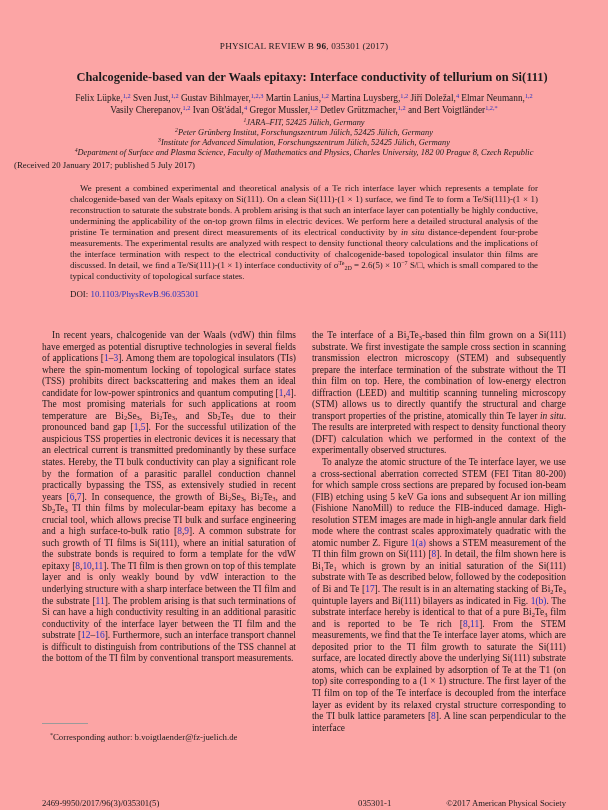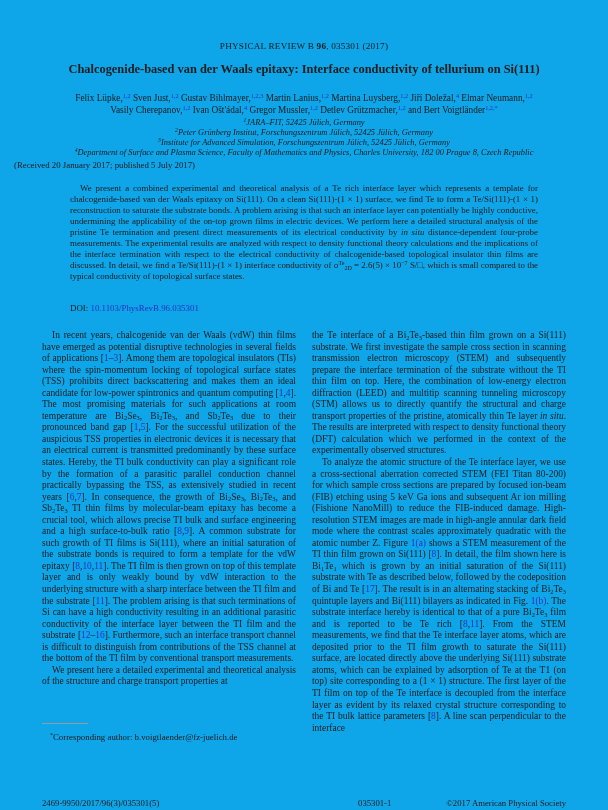--- a/index.html
+++ b/index.html
@@ -1,32 +1,32 @@
 <!DOCTYPE html>
 <html style="--link-blue: #2433c0; --text: #1c1c1c;"><head>
 <meta charset="utf-8">
 <style>
   html,body{margin:0;padding:0;background:#ffffff;}
   .page{
-    position:relative;width:608px;height:810px;background:#0ea5e9;overflow:hidden;
+    position:relative;width:608px;height:810px;background:#fca5a5;overflow:hidden;
     font-family:"Liberation Serif","DejaVu Serif",serif;color:var(--text,#1c1c1c);
   }
   sup,sub{font-size:68%;line-height:0;}
   sup{vertical-align:baseline;position:relative;top:-0.45em;}
   sub{vertical-align:baseline;position:relative;top:0.25em;}
   .lnk{color:var(--link-blue,#2433c0);}
   .journal-line{position:absolute;top:41px;left:0;width:608px;text-align:center;font-size:9.2px;letter-spacing:0.2px;}
-  .title{position:absolute;top:62px;left:30px;width:548px;margin:0;text-align:center;font-size:12.4px;font-weight:bold;line-height:15px;}
+  .title{position:absolute;top:62px;left:30px;width:548px;margin:8px;text-align:center;font-size:12.4px;font-weight:bold;line-height:15px;}
   .authors{position:absolute;top:93px;left:14px;width:580px;text-align:center;font-size:9.3px;line-height:11.5px;}
   .affils{position:absolute;top:118px;left:14px;width:580px;text-align:center;font-style:italic;font-size:8.4px;line-height:10px;}
   .affils sup{font-style:italic;}
   .received{position:absolute;top:160px;left:14px;width:580px;font-size:8.8px;}
   .abstract{position:absolute;top:183px;left:70px;width:468px;margin:0;font-size:8.9px;line-height:11px;text-align:justify;text-indent:10px;
             font-family:"Liberation Serif","DejaVu Serif","DejaVu Sans",serif;}
-  .doi{position:absolute;top:303px;left:70px;font-size:8.9px;}
+  .doi{position:absolute;top:289px;left:70px;font-size:8.9px;}
   .columns{position:absolute;top:330px;left:42px;width:524px;display:flex;gap:16px;}
   .col{width:254px;font-size:9.45px;line-height:11.55px;text-align:justify;
        font-family:"Liberation Serif","DejaVu Serif","DejaVu Sans",serif;}
   .col p{margin:0;}
   .col p.indent{text-indent:10px;}
   .footnote{position:absolute;top:723px;left:42px;width:254px;font-size:8.8px;line-height:11px;}
   .footnote-rule{width:46px;border-top:1px solid #9a9a9a;margin:0 0 8px 0;}
   .footnote-text{padding-left:8px;}
   .footer{position:absolute;top:768px;left:42px;width:524px;display:flex;font-size:8.7px;margin-top:30px;}
   .f-left{flex:1;white-space:nowrap;}
@@ -56,21 +56,20 @@
 
   <div class="received">(Received 20 January 2017; published 5 July 2017)</div>
 
   <p class="abstract">We present a combined experimental and theoretical analysis of a Te rich interface layer which represents a template for chalcogenide-based van der Waals epitaxy on Si(111). On a clean Si(111)-(1 × 1) surface, we find Te to form a Te/Si(111)-(1 × 1) reconstruction to saturate the substrate bonds. A problem arising is that such an interface layer can potentially be highly conductive, undermining the applicability of the on-top grown films in electric devices. We perform here a detailed structural analysis of the pristine Te termination and present direct measurements of its electrical conductivity by <i>in situ</i> distance-dependent four-probe measurements. The experimental results are analyzed with respect to density functional theory calculations and the implications of the interface termination with respect to the electrical conductivity of chalcogenide-based topological insulator thin films are discussed. In detail, we find a Te/Si(111)-(1 × 1) interface conductivity of σ<sup>Te</sup><sub>2D</sub> = 2.6(5) × 10<sup>−7</sup> S/□, which is small compared to the typical conductivity of topological surface states.</p>
 
   <div class="doi"><span>DOI: </span><span class="lnk">10.1103/PhysRevB.96.035301</span></div>
 
   <div class="columns">
     <div class="col">
       <p class="indent">In recent years, chalcogenide van der Waals (vdW) thin films have emerged as potential disruptive technologies in several fields of applications [<span class="lnk">1</span>–<span class="lnk">3</span>]. Among them are topological insulators (TIs) where the spin-momentum locking of topological surface states (TSS) prohibits direct backscattering and makes them an ideal candidate for low-power spintronics and quantum computing [<span class="lnk">1</span>,<span class="lnk">4</span>]. The most promising materials for such applications at room temperature are Bi<sub>2</sub>Se<sub>3</sub>, Bi<sub>2</sub>Te<sub>3</sub>, and Sb<sub>2</sub>Te<sub>3</sub> due to their pronounced band gap [<span class="lnk">1</span>,<span class="lnk">5</span>]. For the successful utilization of the auspicious TSS properties in electronic devices it is necessary that an electrical current is transmitted predominantly by these surface states. Hereby, the TI bulk conductivity can play a significant role by the formation of a parasitic parallel conduction channel practically bypassing the TSS, as extensively studied in recent years [<span class="lnk">6</span>,<span class="lnk">7</span>]. In consequence, the growth of Bi<sub>2</sub>Se<sub>3</sub>, Bi<sub>2</sub>Te<sub>3</sub>, and Sb<sub>2</sub>Te<sub>3</sub> TI thin films by molecular-beam epitaxy has become a crucial tool, which allows precise TI bulk and surface engineering and a high surface-to-bulk ratio [<span class="lnk">8</span>,<span class="lnk">9</span>]. A common substrate for such growth of TI films is Si(111), where an initial saturation of the substrate bonds is required to form a template for the vdW epitaxy [<span class="lnk">8</span>,<span class="lnk">10</span>,<span class="lnk">11</span>]. The TI film is then grown on top of this template layer and is only weakly bound by vdW interaction to the underlying structure with a sharp interface between the TI film and the substrate [<span class="lnk">11</span>]. The problem arising is that such terminations of Si can have a high conductivity resulting in an additional parasitic conductivity of the interface layer between the TI film and the substrate [<span class="lnk">12</span>–<span class="lnk">16</span>]. Furthermore, such an interface transport channel is difficult to distinguish from contributions of the TSS channel at the bottom of the TI film by conventional transport measurements.</p>
-      <p class="indent">We present here a detailed experimental and theoretical analysis of the structure and charge transport properties at</p>
     </div>
     <div class="col">
       <p>the Te interface of a Bi<sub>2</sub>Te<sub>3</sub>-based thin film grown on a Si(111) substrate. We first investigate the sample cross section in scanning transmission electron microscopy (STEM) and subsequently prepare the interface termination of the substrate without the TI thin film on top. Here, the combination of low-energy electron diffraction (LEED) and multitip scanning tunneling microscopy (STM) allows us to directly quantify the structural and charge transport properties of the pristine, atomically thin Te layer <i>in situ</i>. The results are interpreted with respect to density functional theory (DFT) calculation which we performed in the context of the experimentally observed structures.</p>
       <p class="indent">To analyze the atomic structure of the Te interface layer, we use a cross-sectional aberration corrected STEM (FEI Titan 80-200) for which sample cross sections are prepared by focused ion-beam (FIB) etching using 5 keV Ga ions and subsequent Ar ion milling (Fishione NanoMill) to reduce the FIB-induced damage. High-resolution STEM images are made in high-angle annular dark field mode where the contrast scales approximately quadratic with the atomic number Z. Figure <span class="lnk">1(a)</span> shows a STEM measurement of the TI thin film grown on Si(111) [<span class="lnk">8</span>]. In detail, the film shown here is Bi<sub>1</sub>Te<sub>1</sub> which is grown by an initial saturation of the Si(111) substrate with Te as described below, followed by the codeposition of Bi and Te [<span class="lnk">17</span>]. The result is in an alternating stacking of Bi<sub>2</sub>Te<sub>3</sub> quintuple layers and Bi(111) bilayers as indicated in Fig. <span class="lnk">1(b)</span>. The substrate interface hereby is identical to that of a pure Bi<sub>2</sub>Te<sub>3</sub> film and is reported to be Te rich [<span class="lnk">8</span>,<span class="lnk">11</span>]. From the STEM measurements, we find that the Te interface layer atoms, which are deposited prior to the TI film growth to saturate the Si(111) surface, are located directly above the underlying Si(111) substrate atoms, which can be explained by adsorption of Te at the T1 (on top) site corresponding to a (1 × 1) structure. The first layer of the TI film on top of the Te interface is decoupled from the interface layer as evident by its relaxed crystal structure corresponding to the TI bulk lattice parameters [<span class="lnk">8</span>]. A line scan perpendicular to the interface</p>
     </div>
   </div>
 
   <div class="footnote">
     <div class="footnote-rule"></div>
     <div class="footnote-text"><span><sup>*</sup>Corresponding author: </span><span>b.voigtlaender@fz-juelich.de</span></div>

